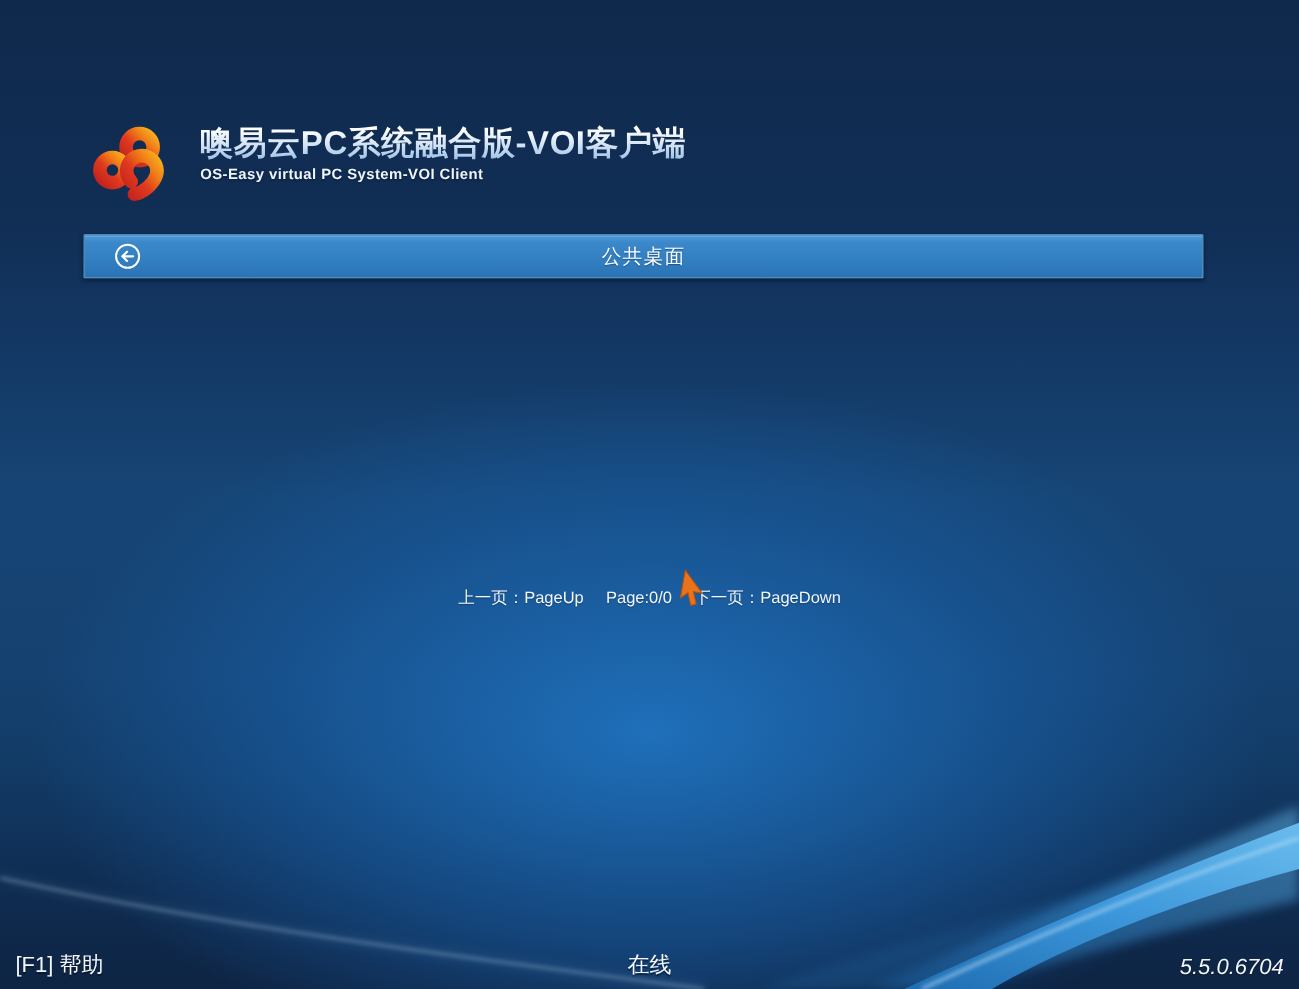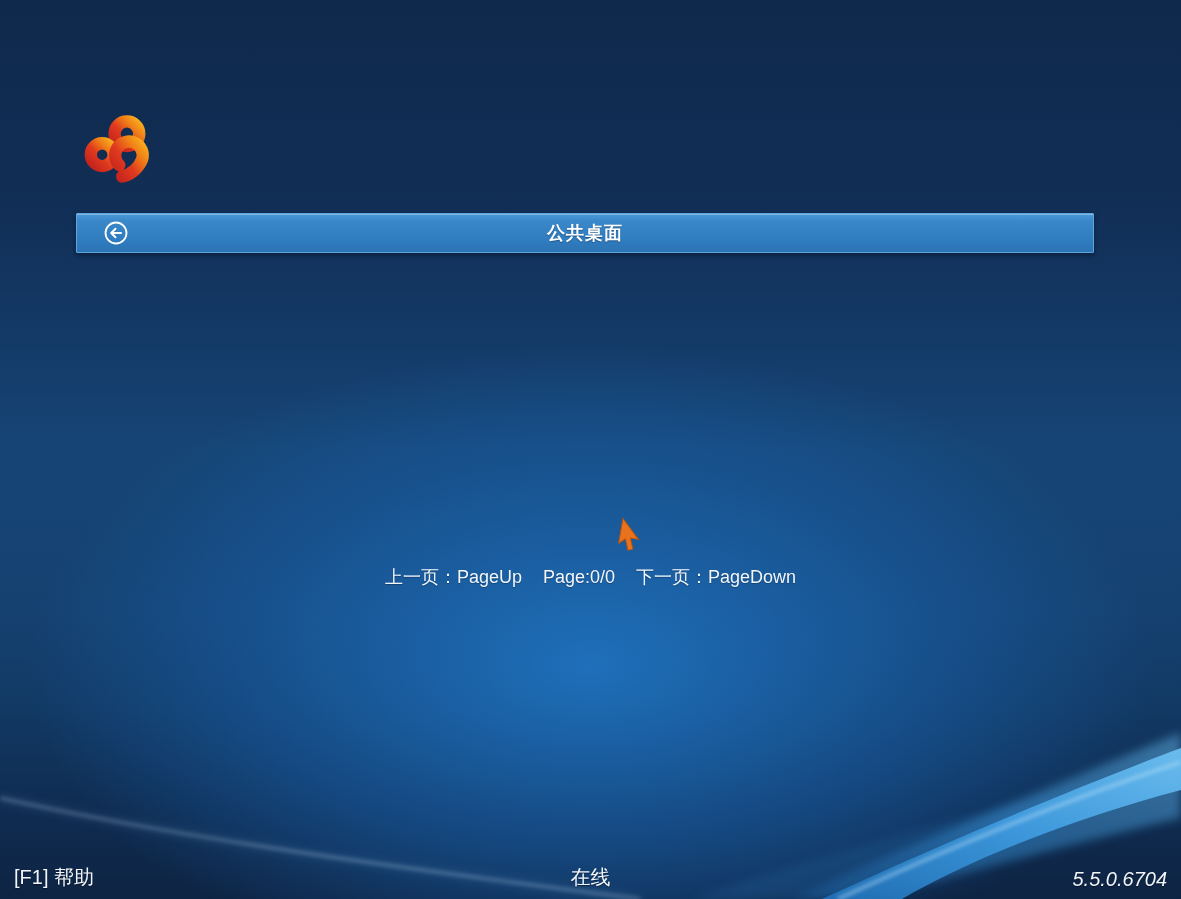--- a/index.html
+++ b/index.html
@@ -44,27 +44,27 @@
     border:1px solid #5fa6dc;border-radius:1px;
     box-shadow:0 2px 4px rgba(4,15,33,0.55), inset 0 1px 0 rgba(255,255,255,0.30);
     display:flex;align-items:center;cursor:pointer;
   }
   .back-btn{
     position:absolute;left:26px;top:50%;transform:translateY(-50%);
     width:26px;height:26px;display:flex;align-items:center;justify-content:center;cursor:pointer;
   }
   .group-label{
     flex:1;text-align:center;font-size:18px;color:#ffffff;
-    text-shadow:0 1px 1px rgba(10,30,60,0.45);letter-spacing:1px;font-weight:bold;
+    text-shadow:0 1px 1px rgba(10,30,60,0.45);letter-spacing:1px;
   }
 
   
   .pager-hint{
-    position:absolute;left:0;right:0;top:565px;text-align:center;
-    font-size:18px;color:#f2f7fc;text-shadow:0 1px 1px rgba(8,25,50,0.4);
+    position:absolute;left:0;right:0;top:534px;text-align:center;
+    font-size:15px;color:#f2f7fc;text-shadow:0 1px 1px rgba(8,25,50,0.4);
   }
   .pager-hint span{margin:0 8px;}
 
   
   .cursor{position:absolute;left:617px;top:519px;width:26px;height:34px;transform:rotate(10deg);}
 
   
   .statusbar{position:absolute;left:0;right:0;bottom:8px;height:20px;font-size:20px;color:#f2f6fa;}
   .status-help{position:absolute;left:14px;bottom:0;text-shadow:0 1px 1px rgba(5,15,32,0.6);}
   .status-online{position:absolute;left:0;right:0;bottom:0;text-align:center;text-shadow:0 1px 1px rgba(5,15,32,0.6);}
@@ -109,20 +109,24 @@
           <stop offset="0.72" stop-color="#ef7a17"></stop>
           <stop offset="1" stop-color="#f8ab1e"></stop>
         </linearGradient>
       </defs>
       <g fill="none" stroke="url(#logoGrad)" stroke-width="13" stroke-linecap="round">
         <circle cx="47" cy="25" r="13"></circle>
         <circle cx="21" cy="47" r="12"></circle>
         <path d="M 39 58 A 14.5 14.5 0 1 1 63 52 C 60 60 52 68 42 70"></path>
       </g>
     </svg>
+    <div class="brand-text">
+      <div class="brand-title">噢易云PC系统融合版-VOI客户端</div>
+      <div class="brand-subtitle">OS-Easy virtual PC System-VOI Client</div>
+    </div>
   </header>
 
   <div class="group-bar">
     <span class="back-btn">
       <svg width="26" height="26" viewBox="0 0 26 26">
         <circle cx="13" cy="13" r="10.5" fill="none" stroke="#ffffff" stroke-width="1.8"></circle>
         <path d="M 18 13 L 9.5 13 M 12.5 8.8 L 8.2 13 L 12.5 17.2" fill="none" stroke="#ffffff" stroke-width="2" stroke-linecap="round" stroke-linejoin="round"></path>
       </svg>
     </span>
     <span class="group-label">公共桌面</span>

